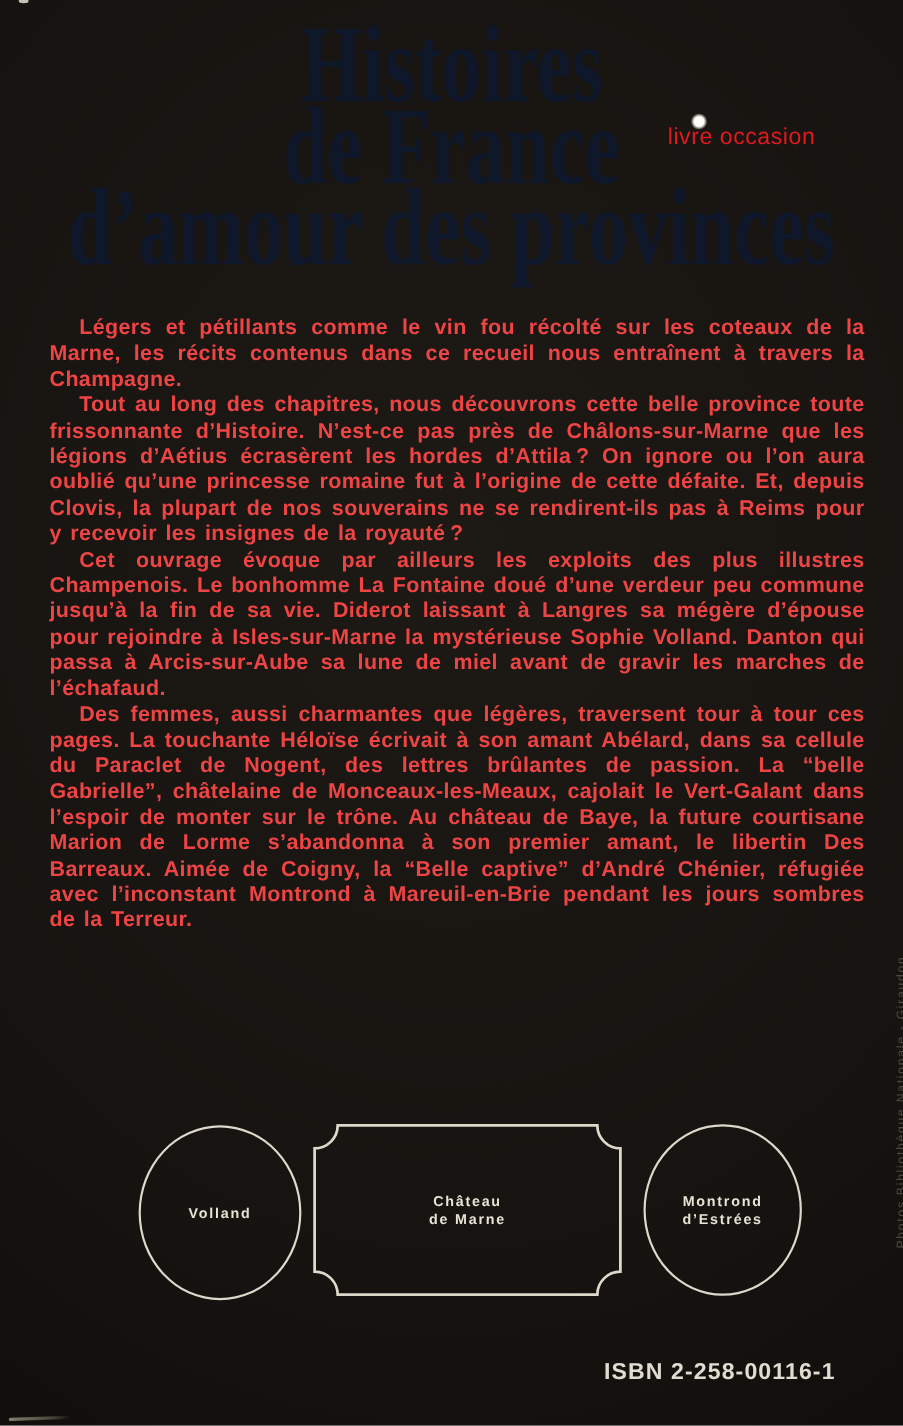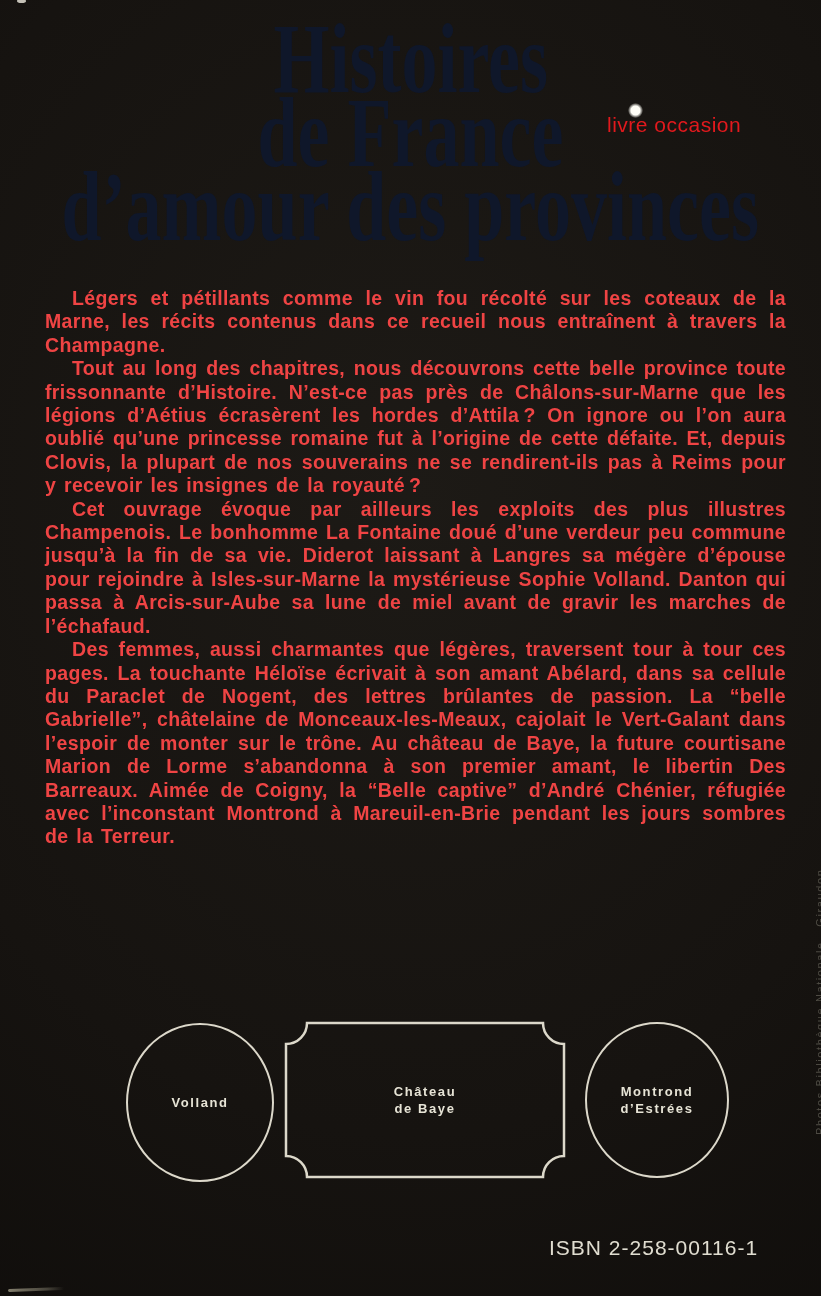--- a/index.html
+++ b/index.html
@@ -38,21 +38,21 @@
   .oval{border:2px solid #dcd8ca;border-radius:50%;}
   .fig-voltaire{left:126px;top:1023px;width:144px;height:155px;}
   .fig-gabrielle{left:585px;top:1022px;width:140px;height:152px;}
   .fig-plaque{left:283px;top:1020px;width:284px;height:160px;}
   .fig-plaque svg{position:absolute;inset:0;}
   .fig-label{position:relative;}
   .fig-label span{display:block;}
 
   
   .isbn{position:absolute;left:549px;top:1236px;font-size:21px;letter-spacing:1px;
-        color:#e0ddd0;font-weight:normal;}
+        color:#e0ddd0;font-weight:bold;}
 
   
   .credit{position:absolute;left:814px;top:1135px;transform-origin:0 0;
           transform:rotate(-90deg);white-space:nowrap;font-size:11px;
           letter-spacing:1.6px;color:rgba(158,154,140,.42);}
 
   
   .scratch{position:absolute;left:8px;top:1288px;width:56px;height:3px;
            background:linear-gradient(90deg,rgba(226,220,190,.55),rgba(226,220,190,.25) 70%,transparent);
            border-radius:2px;transform:rotate(-2deg);}
@@ -90,21 +90,21 @@
     <div class="fig oval fig-voltaire">
       <span class="fig-label">Volland</span>
     </div>
 
     <div class="fig fig-plaque">
       <svg viewBox="0 0 284 160" width="284" height="160">
         <path d="M 24 3 H 260 A 21 21 0 0 0 281 24 V 136 A 21 21 0 0 0 260 157 H 24 A 21 21 0 0 0 3 136 V 24 A 21 21 0 0 0 24 3 Z" fill="none" stroke="#dcd8ca" stroke-width="2.5"></path>
       </svg>
       <span class="fig-label">
         <span>Château</span>
-        <span>de Baye</span>
+        <span>de Marne</span>
       </span>
     </div>
 
     <div class="fig oval fig-gabrielle">
       <span class="fig-label">
         <span>Montrond</span>
         <span>d’Estrées</span>
       </span>
     </div>
 

